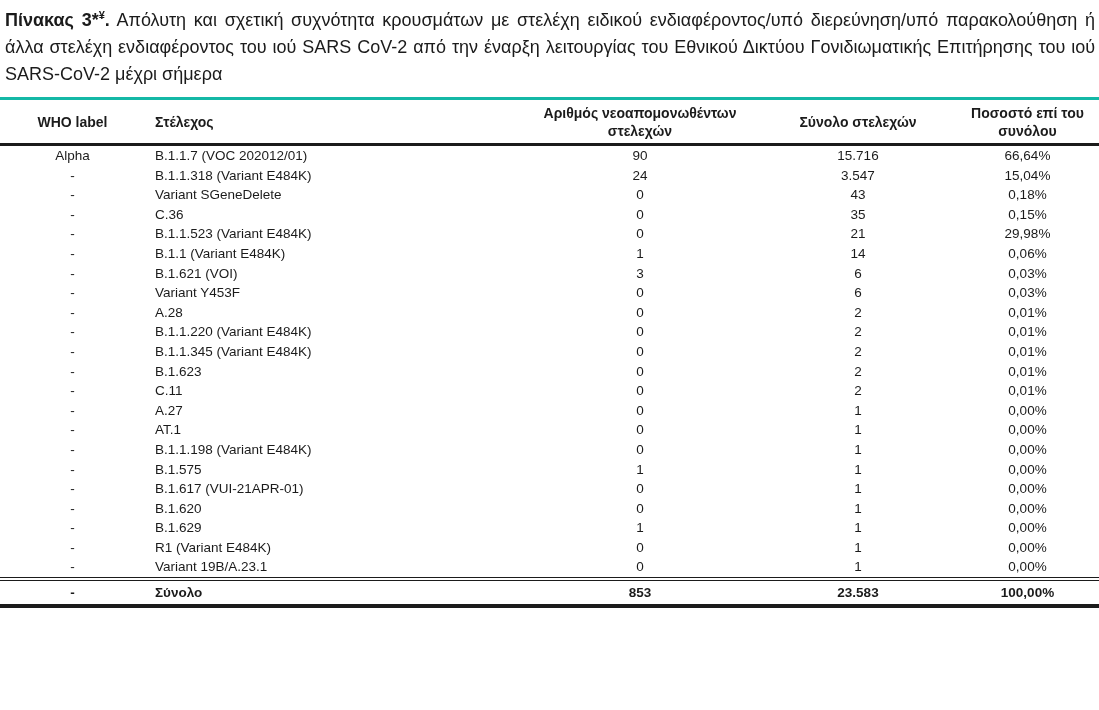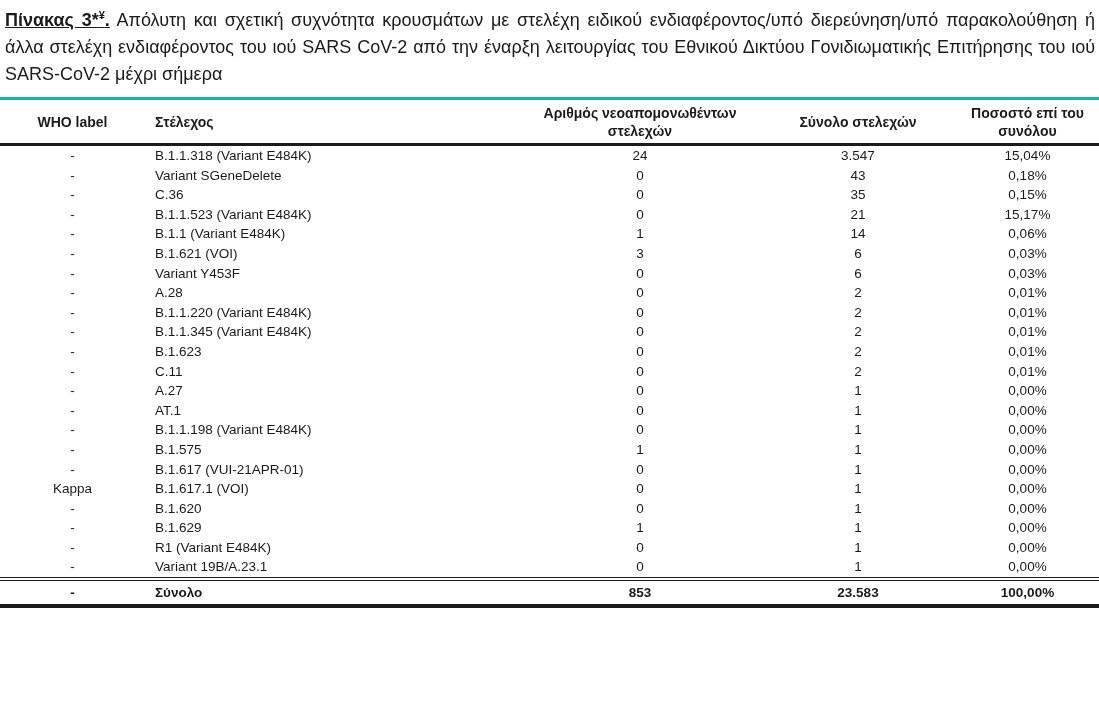--- a/index.html
+++ b/index.html
@@ -19,21 +19,21 @@
     background: #ffffff;
   }
   .caption {
     margin: 0;
     padding: 7px 4px 0 5px;
     font-size: 18px;
     line-height: 27px;
     text-align: justify;
     color: #1b1b1b;
   }
-  .caption strong { font-weight: bold; text-decoration: underline; }
+  .caption strong { font-weight: bold; }
   .caption sup {
     font-size: 11px;
     line-height: 0;
     vertical-align: super;
   }
   table.variants {
     width: 1099px;
     border-collapse: collapse;
     table-layout: fixed;
     margin-top: 9px;
@@ -104,20 +104,27 @@
       <tr>
         <th class="c-who">WHO label</th>
         <th class="c-strain">Στέλεχος</th>
         <th class="c-num">Αριθμός νεοαπομονωθέντων στελεχών</th>
         <th class="c-num">Σύνολο στελεχών</th>
         <th class="c-num">Ποσοστό επί του συνόλου</th>
       </tr>
     </thead>
     <tbody>
         <tr>
+    <td class="c-who">Alpha</td>
+    <td class="c-strain">B.1.1.7 (VOC 202012/01)</td>
+    <td class="c-num">90</td>
+    <td class="c-num">15.716</td>
+    <td class="c-num">66,64%</td>
+  </tr>
+        <tr>
     <td class="c-who">-</td>
     <td class="c-strain">B.1.1.318 (Variant E484K)</td>
     <td class="c-num">24</td>
     <td class="c-num">3.547</td>
     <td class="c-num">15,04%</td>
   </tr>
         <tr>
     <td class="c-who">-</td>
     <td class="c-strain">Variant SGeneDelete</td>
     <td class="c-num">0</td>
@@ -129,21 +136,21 @@
     <td class="c-strain">C.36</td>
     <td class="c-num">0</td>
     <td class="c-num">35</td>
     <td class="c-num">0,15%</td>
   </tr>
         <tr>
     <td class="c-who">-</td>
     <td class="c-strain">B.1.1.523 (Variant E484K)</td>
     <td class="c-num">0</td>
     <td class="c-num">21</td>
-    <td class="c-num">15,17%</td>
+    <td class="c-num">29,98%</td>
   </tr>
         <tr>
     <td class="c-who">-</td>
     <td class="c-strain">B.1.1 (Variant E484K)</td>
     <td class="c-num">1</td>
     <td class="c-num">14</td>
     <td class="c-num">0,06%</td>
   </tr>
         <tr>
     <td class="c-who">-</td>
@@ -218,27 +225,20 @@
         <tr>
     <td class="c-who">-</td>
     <td class="c-strain">B.1.575</td>
     <td class="c-num">1</td>
     <td class="c-num">1</td>
     <td class="c-num">0,00%</td>
   </tr>
         <tr>
     <td class="c-who">-</td>
     <td class="c-strain">B.1.617 (VUI-21APR-01)</td>
-    <td class="c-num">0</td>
-    <td class="c-num">1</td>
-    <td class="c-num">0,00%</td>
-  </tr>
-        <tr>
-    <td class="c-who">Kappa</td>
-    <td class="c-strain">B.1.617.1 (VOI)</td>
     <td class="c-num">0</td>
     <td class="c-num">1</td>
     <td class="c-num">0,00%</td>
   </tr>
         <tr>
     <td class="c-who">-</td>
     <td class="c-strain">B.1.620</td>
     <td class="c-num">0</td>
     <td class="c-num">1</td>
     <td class="c-num">0,00%</td>

